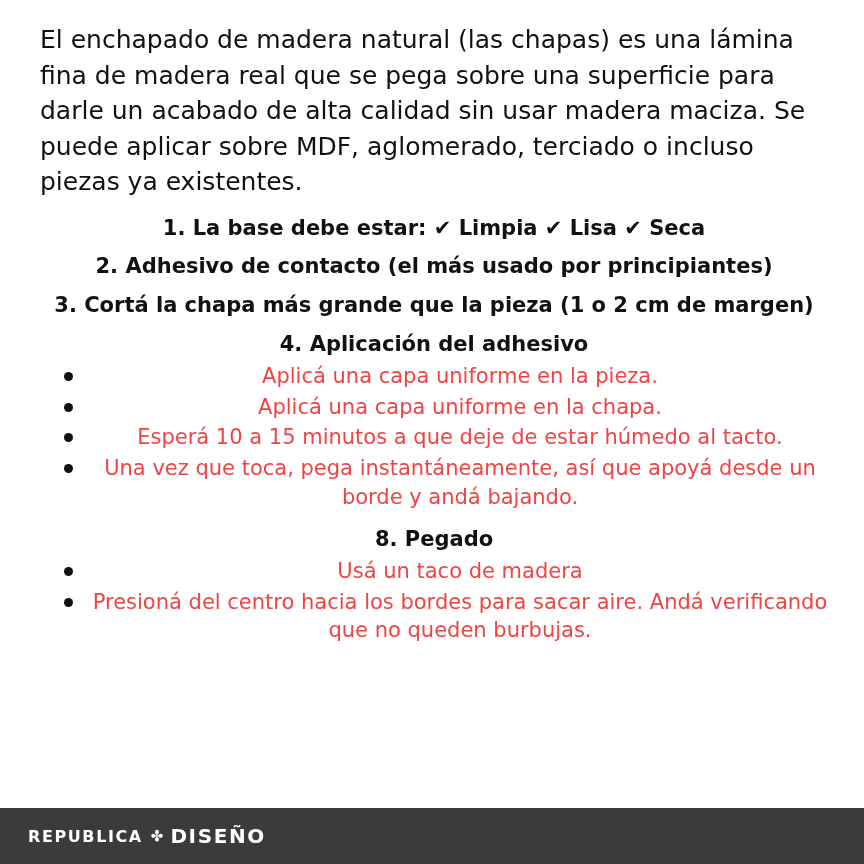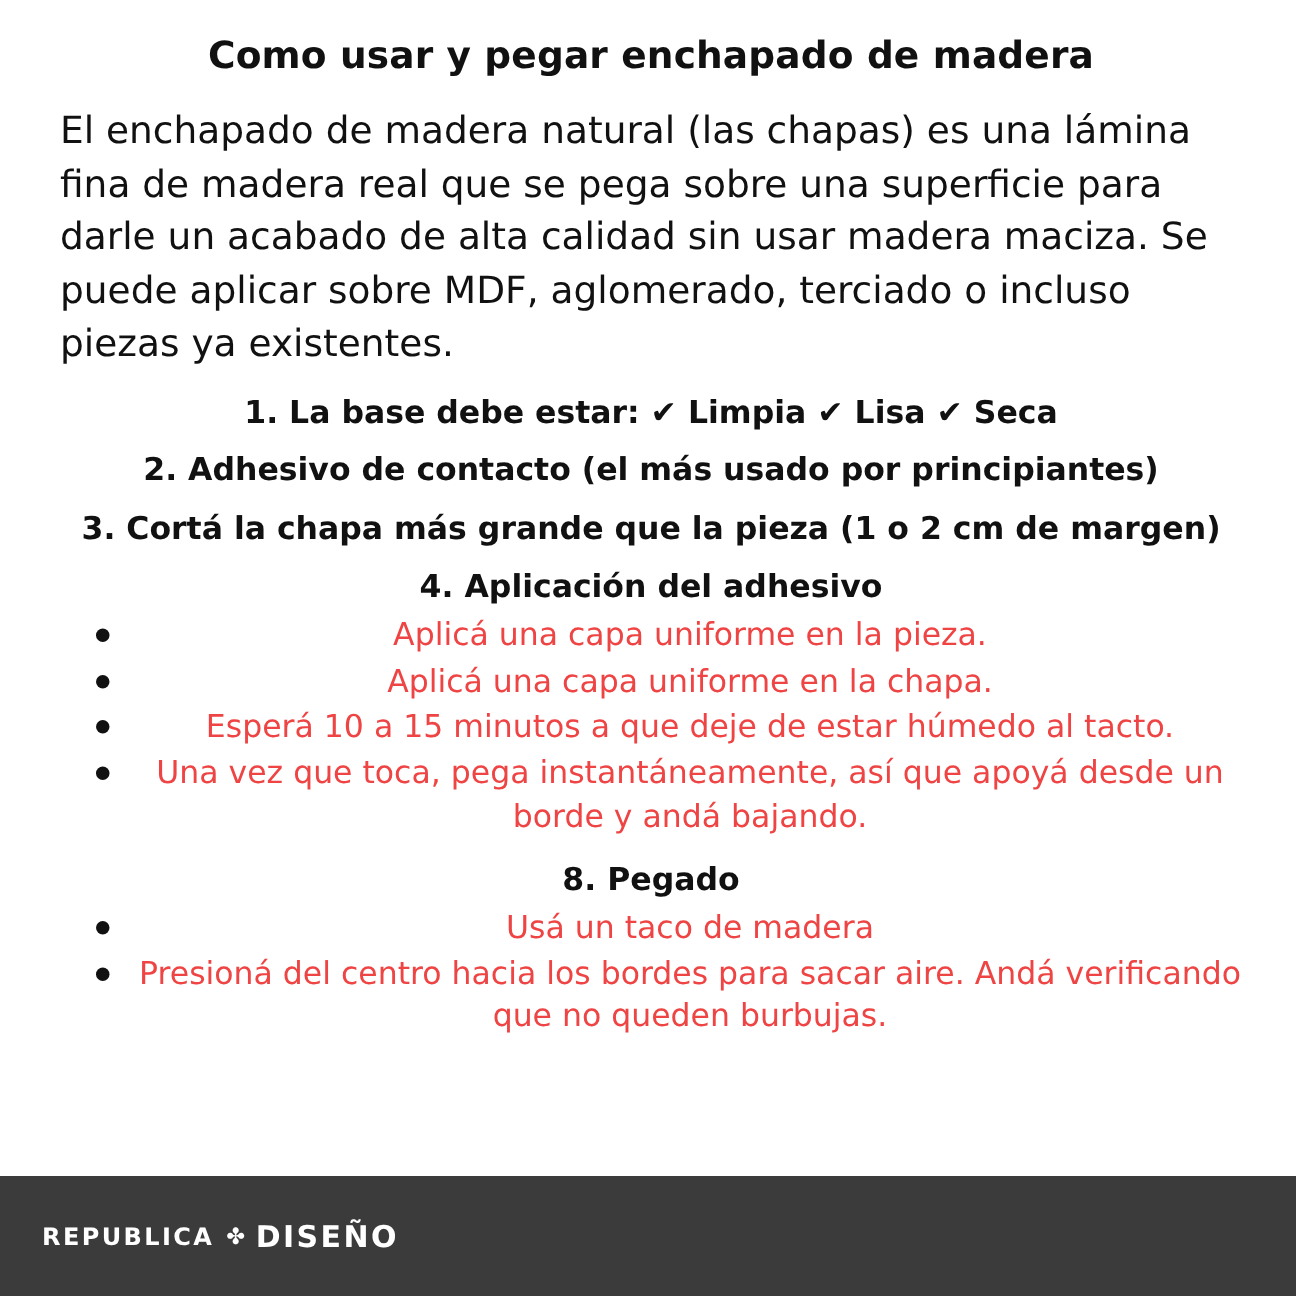--- a/index.html
+++ b/index.html
@@ -72,21 +72,21 @@
     width: 9px;
     height: 9px;
     border-radius: 50%;
     background: #111111;
   }
   .footer {
     position: absolute;
     left: 0;
     bottom: 0;
     width: 864px;
-    height: 80px;
+    height: 56px;
     background: #3b3b3b;
     display: flex;
     align-items: center;
   }
   .footer-inner {
     display: flex;
     align-items: center;
     padding-left: 28px;
   }
   .brand-first {
@@ -108,21 +108,20 @@
     letter-spacing: 1.6px;
   }
 </style>
 </head>
 <body>
 
 <div class="page">
 
   <div class="content">
 
-    <h1 class="doc-title">Como usar y pegar enchapado de madera</h1>
 
     <p class="intro">El enchapado de madera natural (las chapas) es una lámina fina de madera real que se pega sobre una superficie para darle un acabado de alta calidad sin usar madera maciza. Se puede aplicar sobre MDF, aglomerado, terciado o incluso piezas ya existentes.</p>
 
     <div class="step-block tight">
       <div class="step-head">1. La base debe estar: ✔ Limpia ✔ Lisa ✔ Seca</div>
     </div>
 
     <div class="step-block tight">
       <div class="step-head">2. Adhesivo de contacto (el más usado por principiantes)</div>
     </div>

